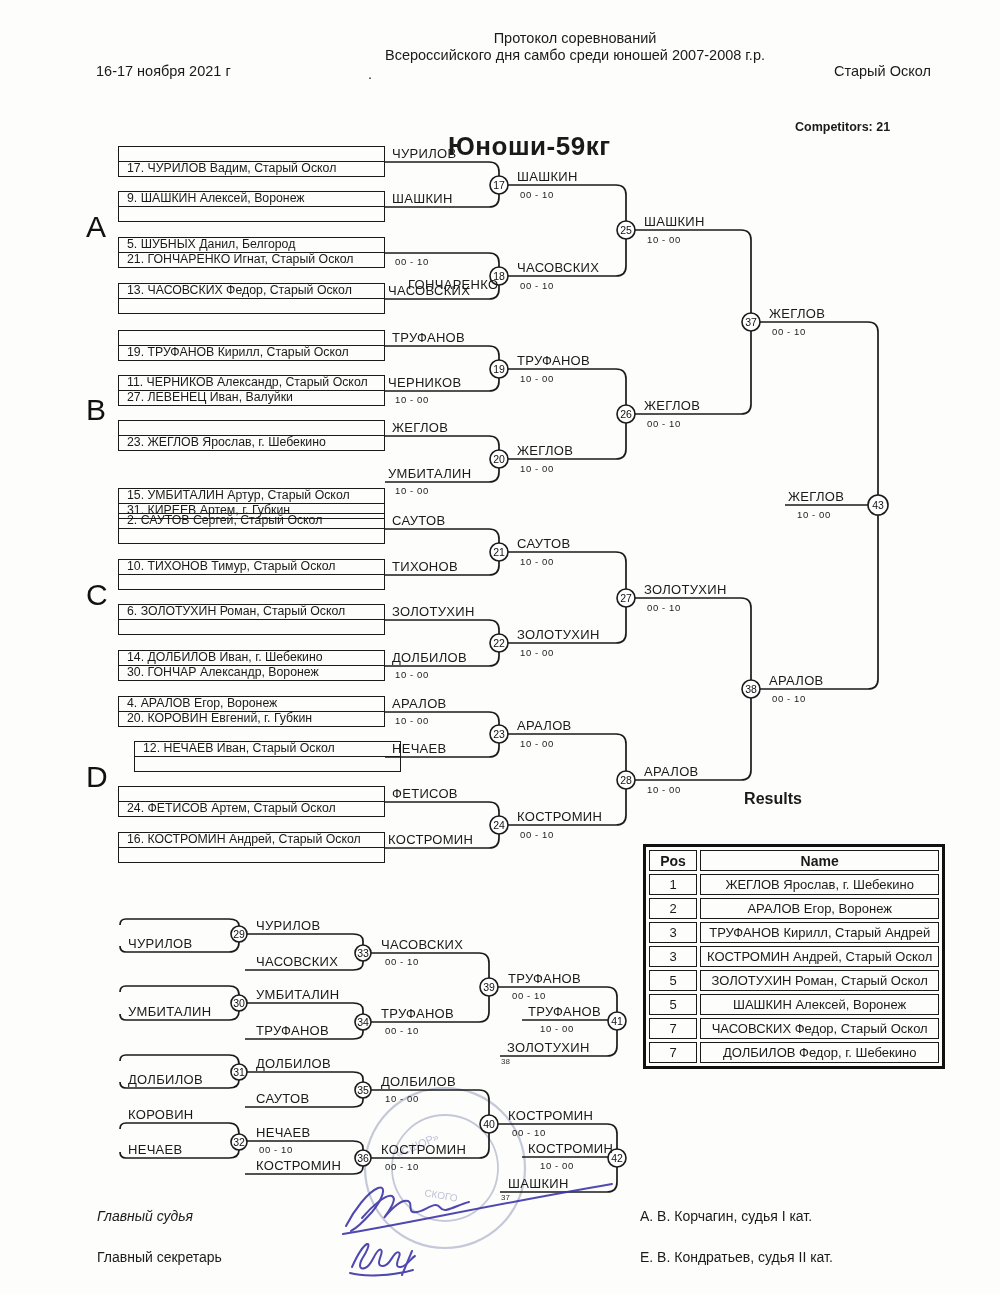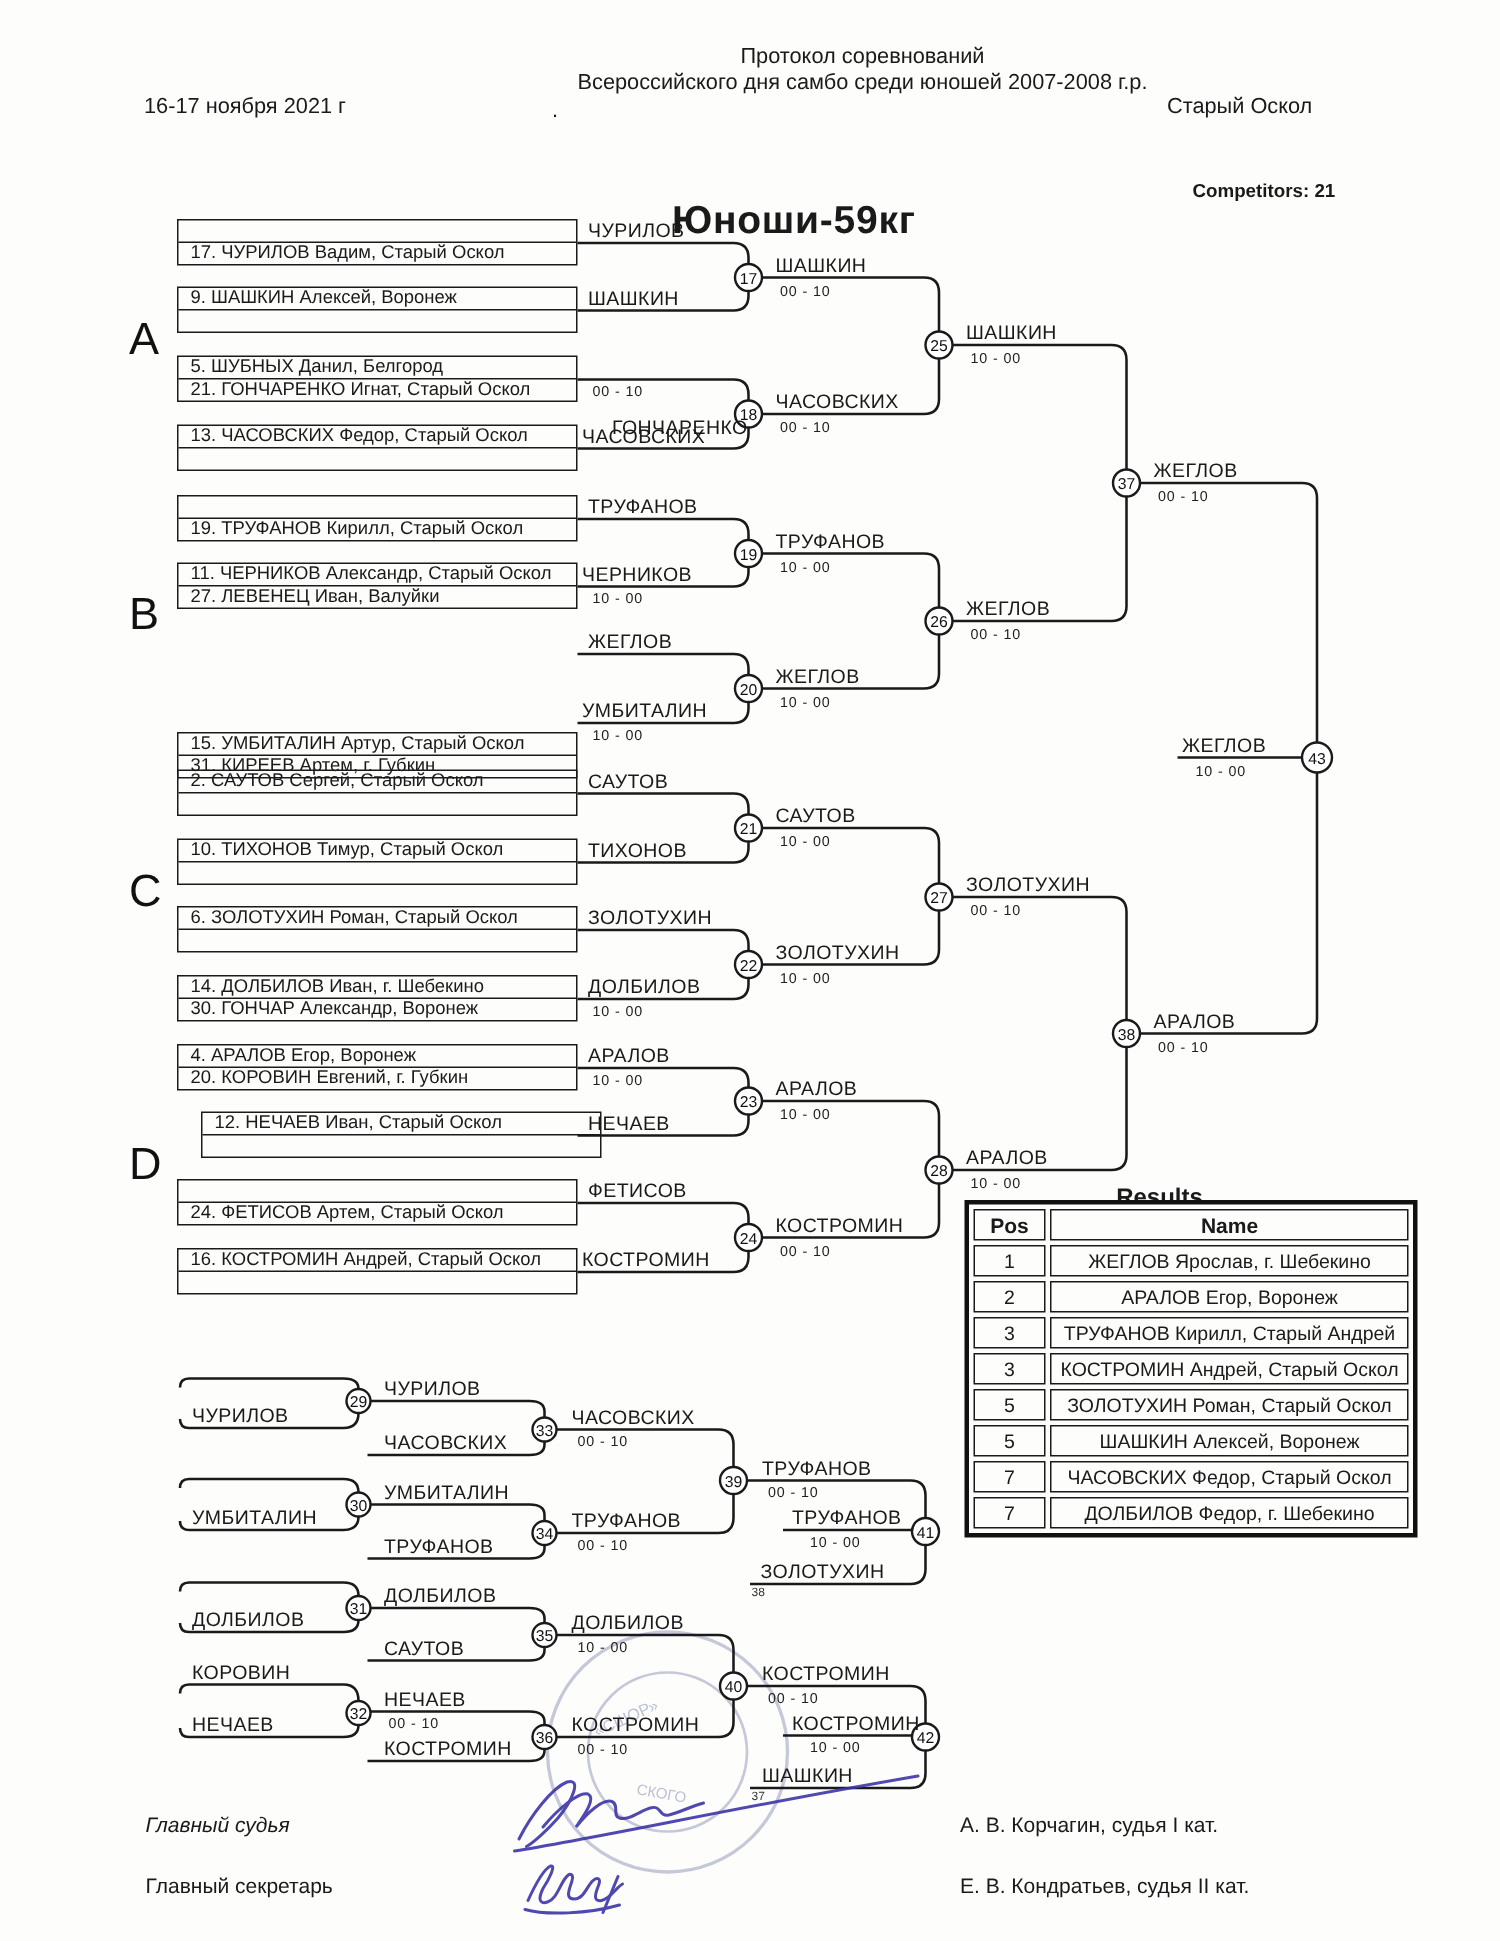--- a/index.html
+++ b/index.html
@@ -18,21 +18,21 @@
   .wl{position:absolute;font-size:13px;white-space:nowrap;letter-spacing:.3px;}
   .sc{position:absolute;font-size:9.5px;letter-spacing:.6px;color:#222;white-space:nowrap;}
   .ref{position:absolute;font-size:8px;color:#333;white-space:nowrap;}
   .ftr{font-size:14px;}
   svg{position:absolute;left:0;top:0;}
   path.bl{fill:none;stroke:#1a1a1a;stroke-width:1.7;stroke-linecap:butt;}
   circle.mc{fill:#fff;stroke:#1a1a1a;stroke-width:1.6;}
   text.mn{font-family:"Liberation Sans",sans-serif;font-size:10.5px;fill:#111;
           text-anchor:middle;}
   
-  .results{position:absolute;left:643px;top:800px;border-radius:12px;}
+  .results{position:absolute;left:643px;top:844px;border-radius:12px;}
   table.res{border-collapse:separate;border-spacing:3px;border:3px solid #111;background:#fdfdfc;}
   table.res td,table.res th{border:1.5px solid #1a1a1a;font-size:13px;padding:0 6px;
       height:19px;white-space:nowrap;background:#fdfdfc;}
   table.res th{font-weight:bold;text-align:center;font-size:14px;}
   td.posc{width:34px;text-align:center;}
   td.namec{width:205px;text-align:center;overflow:visible;margin-top:25px;}
   .res-title{position:absolute;left:643px;top:790px;width:260px;text-align:center;
       font-size:16px;font-weight:bold;}
 </style>
 </head>
@@ -229,21 +229,21 @@
       <path d="M 343 1234 C 400 1225 490 1205 612 1184"></path>
       <path d="M 352 1267 C 357 1256 363 1246 367 1244 C 371 1243 366 1253 362 1259 C 359 1265 359 1270 365 1268 C 371 1266 373 1257 377 1252 C 380 1248 383 1249 381 1255 C 379 1261 377 1266 383 1266 C 389 1266 391 1258 395 1254 C 398 1251 401 1252 399 1257 C 397 1262 395 1268 401 1267 C 407 1266 411 1258 415 1256"></path>
       <path d="M 350 1273 C 364 1277 392 1276 413 1270 M 412 1251 L 402 1275"></path>
     </g>
   </svg>
 
   <div class="abs hline ctr" style="left:150px;top:30px;width:850px;">Протокол соревнований</div>
   <div class="abs hline ctr" style="left:150px;top:47px;width:850px;">Всероссийского дня самбо среди юношей 2007-2008 г.р.</div>
   <div class="abs hline" style="left:96px;top:63px;">16-17 ноября 2021 г</div>
   <div class="abs hline" style="left:368px;top:66px;">.</div>
-  <div class="abs hline" style="left:778px;top:63px;">Старый Оскол</div>
+  <div class="abs hline" style="left:834px;top:63px;">Старый Оскол</div>
   <div class="abs title" style="left:448px;top:91px;margin-top:40px;">Юноши-59кг</div>
   <div class="abs comp" style="left:795px;top:120px;">Competitors: 21</div>
 
   <div class="abs sec" style="left:86px;top:210px;">A</div>
   <div class="abs sec" style="left:86px;top:393px;">B</div>
   <div class="abs sec" style="left:86px;top:578px;">C</div>
   <div class="abs sec" style="left:86px;top:760px;">D</div>
 
   <div class="ebox" style="top:146px;">
       <div class="er"></div>
@@ -261,20 +261,24 @@
       <div class="er">13. ЧАСОВСКИХ Федор, Старый Оскол</div>
       <div class="er"></div>
     </div>
   <div class="ebox" style="top:330px;">
       <div class="er"></div>
       <div class="er">19. ТРУФАНОВ Кирилл, Старый Оскол</div>
     </div>
   <div class="ebox" style="top:375px;">
       <div class="er">11. ЧЕРНИКОВ Александр, Старый Оскол</div>
       <div class="er">27. ЛЕВЕНЕЦ Иван, Валуйки</div>
+    </div>
+  <div class="ebox" style="top:420px;">
+      <div class="er"></div>
+      <div class="er">23. ЖЕГЛОВ Ярослав, г. Шебекино</div>
     </div>
   <div class="ebox" style="top:488px;">
       <div class="er">15. УМБИТАЛИН Артур, Старый Оскол</div>
       <div class="er">31. КИРЕЕВ Артем, г. Губкин</div>
     </div>
   <div class="ebox" style="top:513px;">
       <div class="er">2. САУТОВ Сергей, Старый Оскол</div>
       <div class="er"></div>
     </div>
   <div class="ebox" style="top:559px;">

